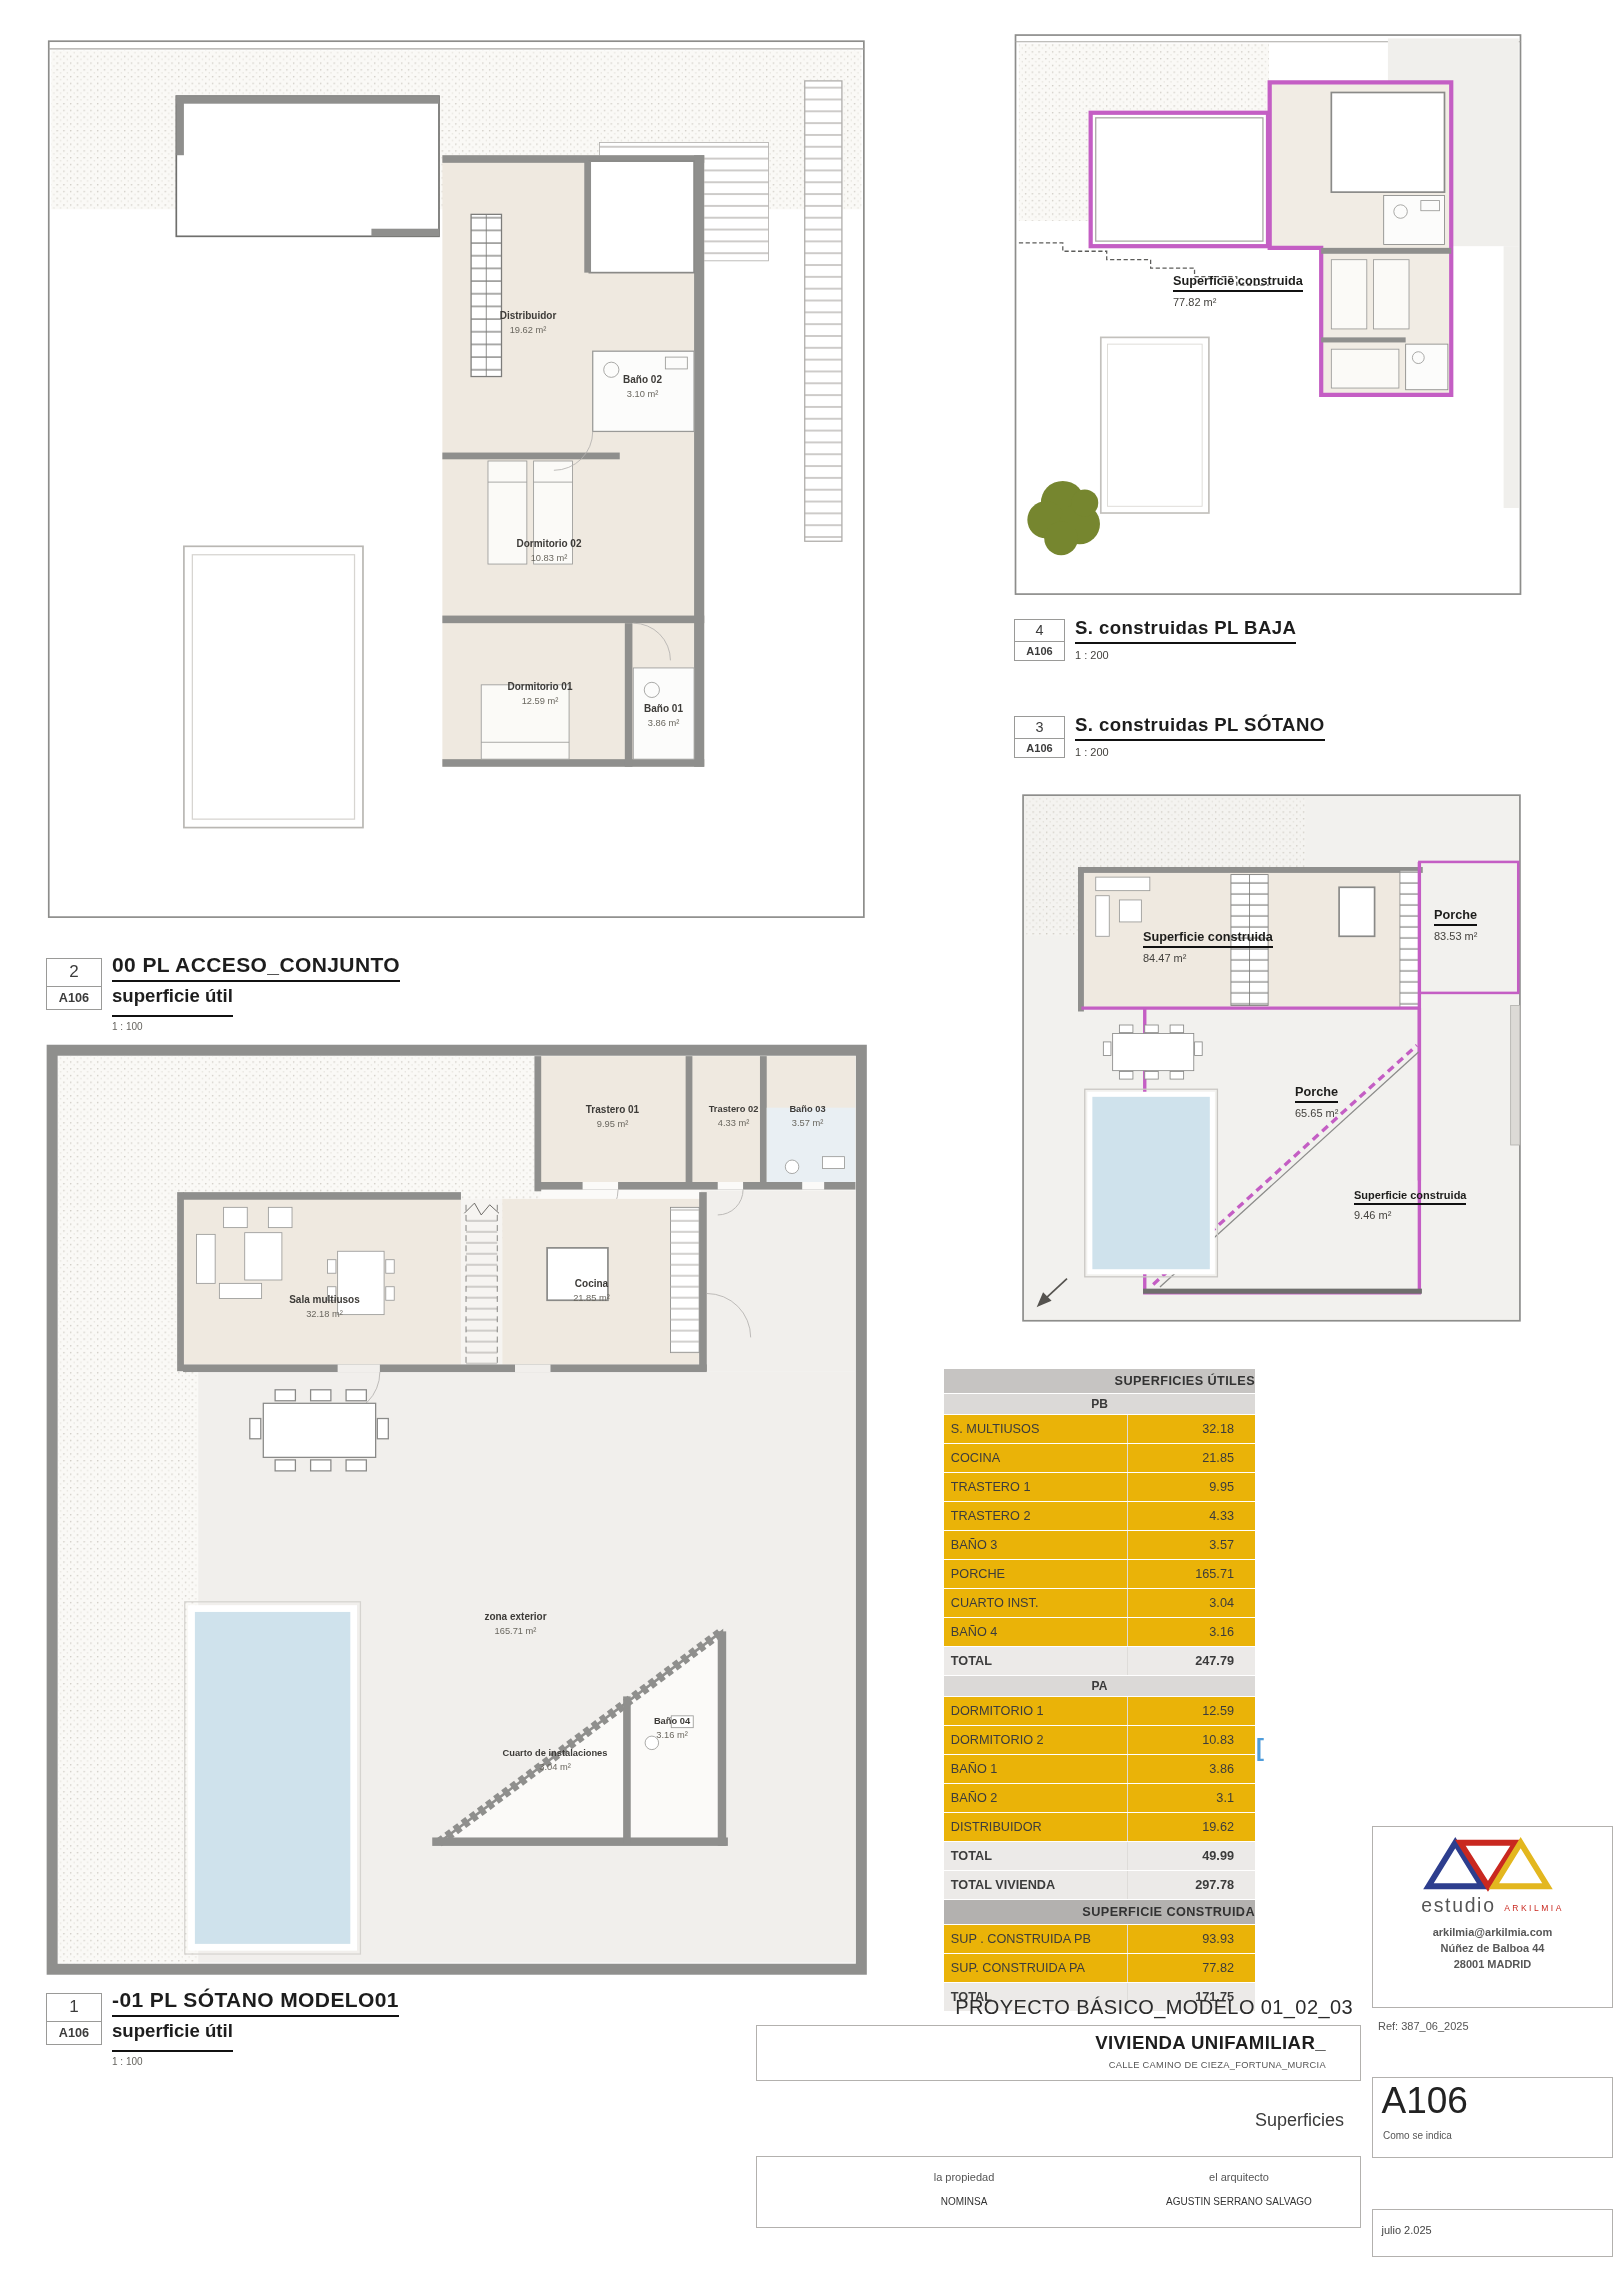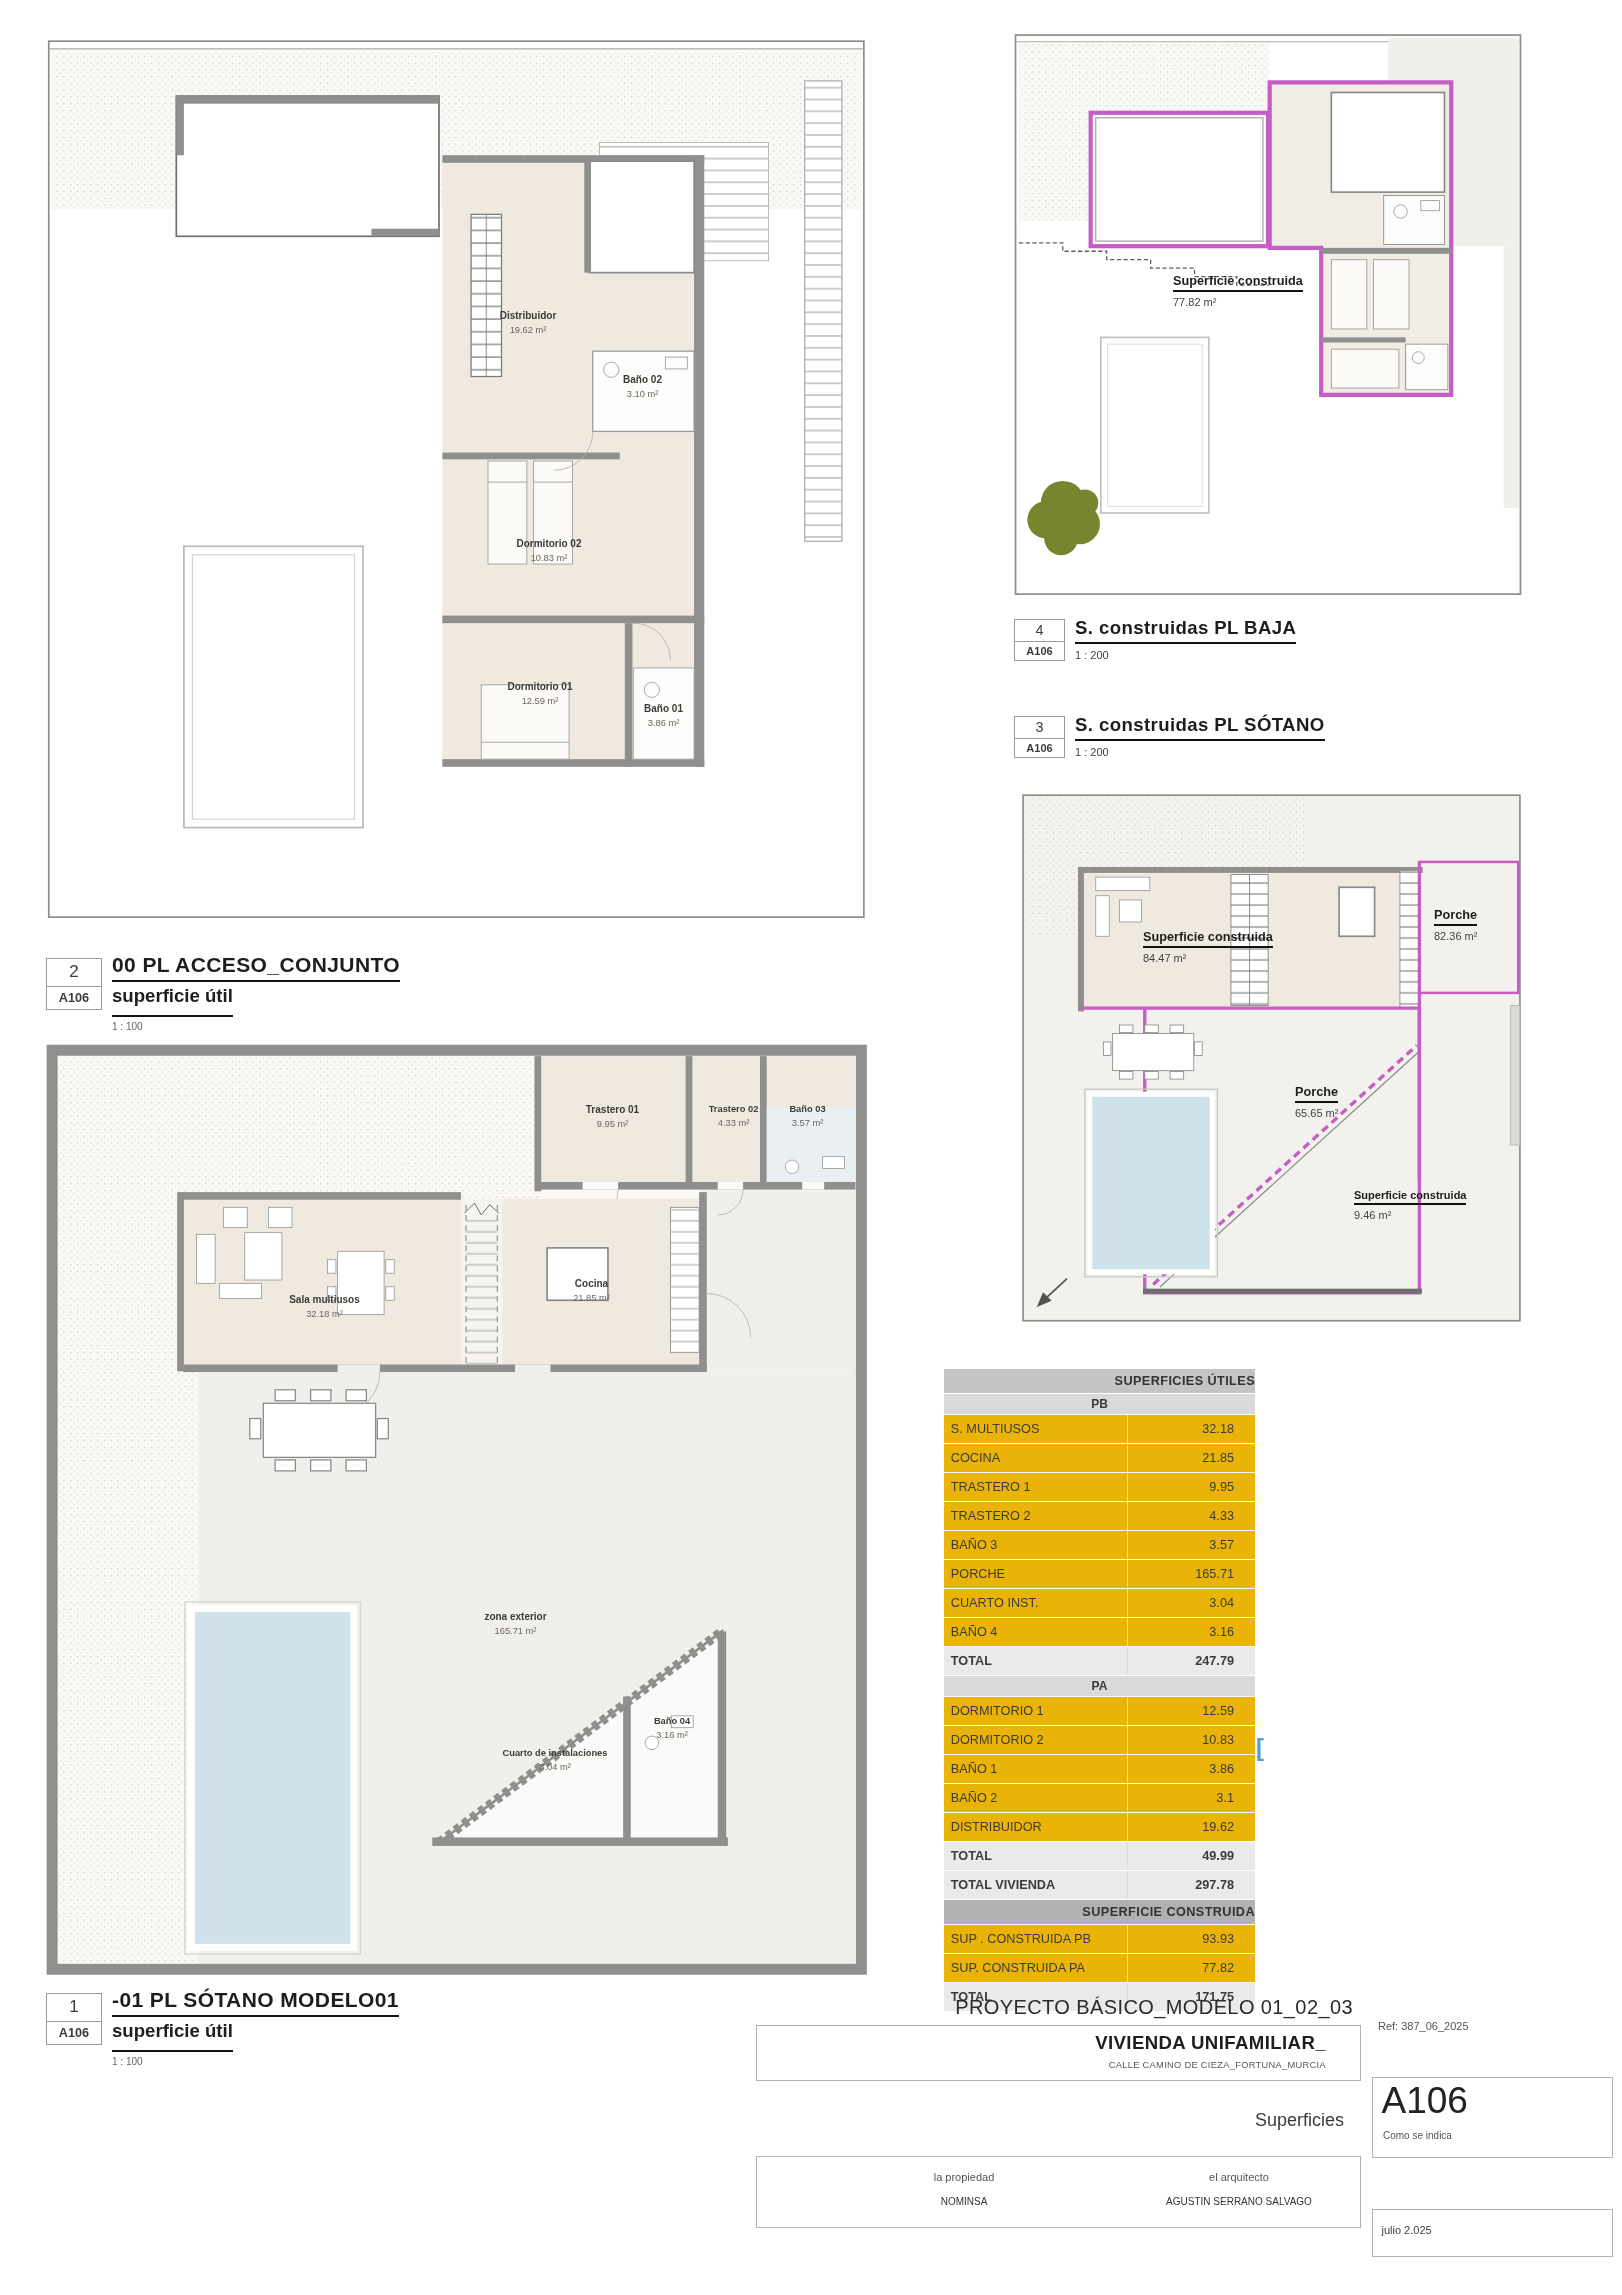--- a/index.html
+++ b/index.html
@@ -322,21 +322,21 @@
         <polygon points="24,610 38,604 30,596" fill="#55534f"></polygon>
       </g>
       <rect x="583" y="255" width="11" height="165" fill="#dcdad6" stroke="#b3b1ae"></rect>
     </svg>
     <div class="ulabel" style="left:125px;top:139px;">
       <div class="rn">Superficie construida</div>
       <div class="ra">84.47 m²</div>
     </div>
     <div class="ulabel" style="left:416px;top:117px;">
       <div class="rn">Porche</div>
-      <div class="ra">82.36 m²</div>
+      <div class="ra">83.53 m²</div>
     </div>
     <div class="ulabel" style="left:277px;top:294px;">
       <div class="rn">Porche</div>
       <div class="ra">65.65 m²</div>
     </div>
     <div class="ulabel" style="left:336px;top:397px;">
       <div class="rn" style="font-size:11px;">Superficie construida</div>
       <div class="ra">9.46 m²</div>
     </div>
   </div>
@@ -581,20 +581,35 @@
     <div class="tb-col" style="left:80px;width:254px;">
       <div class="lbl">la propiedad</div>
       <div class="val">NOMINSA</div>
     </div>
     <div class="tb-col" style="left:355px;width:254px;">
       <div class="lbl">el arquitecto</div>
       <div class="val">AGUSTIN SERRANO SALVAGO</div>
     </div>
   </div>
 
+  <div class="logo-box">
+    <svg width="144" height="57" viewBox="0 0 170 68" style="margin:8.5px auto 0;">
+      <polygon points="8,60 40,8 72,60" fill="none" stroke="#2d3e8e" stroke-width="7"></polygon>
+      <polygon points="46,8 112,8 79,60" fill="none" stroke="#c9281f" stroke-width="7"></polygon>
+      <polygon points="86,60 118,8 150,60" fill="none" stroke="#e3b71f" stroke-width="7"></polygon>
+    </svg>
+    <div class="studio-line">
+      <span class="studio-name">estudio</span><span class="studio-brand">ARKILMIA</span>
+    </div>
+    <div class="studio-contact">
+      <div>arkilmia@arkilmia.com</div>
+      <div>Núñez de Balboa 44</div>
+      <div>28001 MADRID</div>
+    </div>
+  </div>
 
   <div class="tb-ref">Ref: 387_06_2025</div>
 
   <div class="num-box">
     <div class="sheet-number">A106</div>
     <div class="scale-note">Como se indica</div>
   </div>
 
   <div class="date-box">
     <div class="tb-date">julio 2.025</div>

